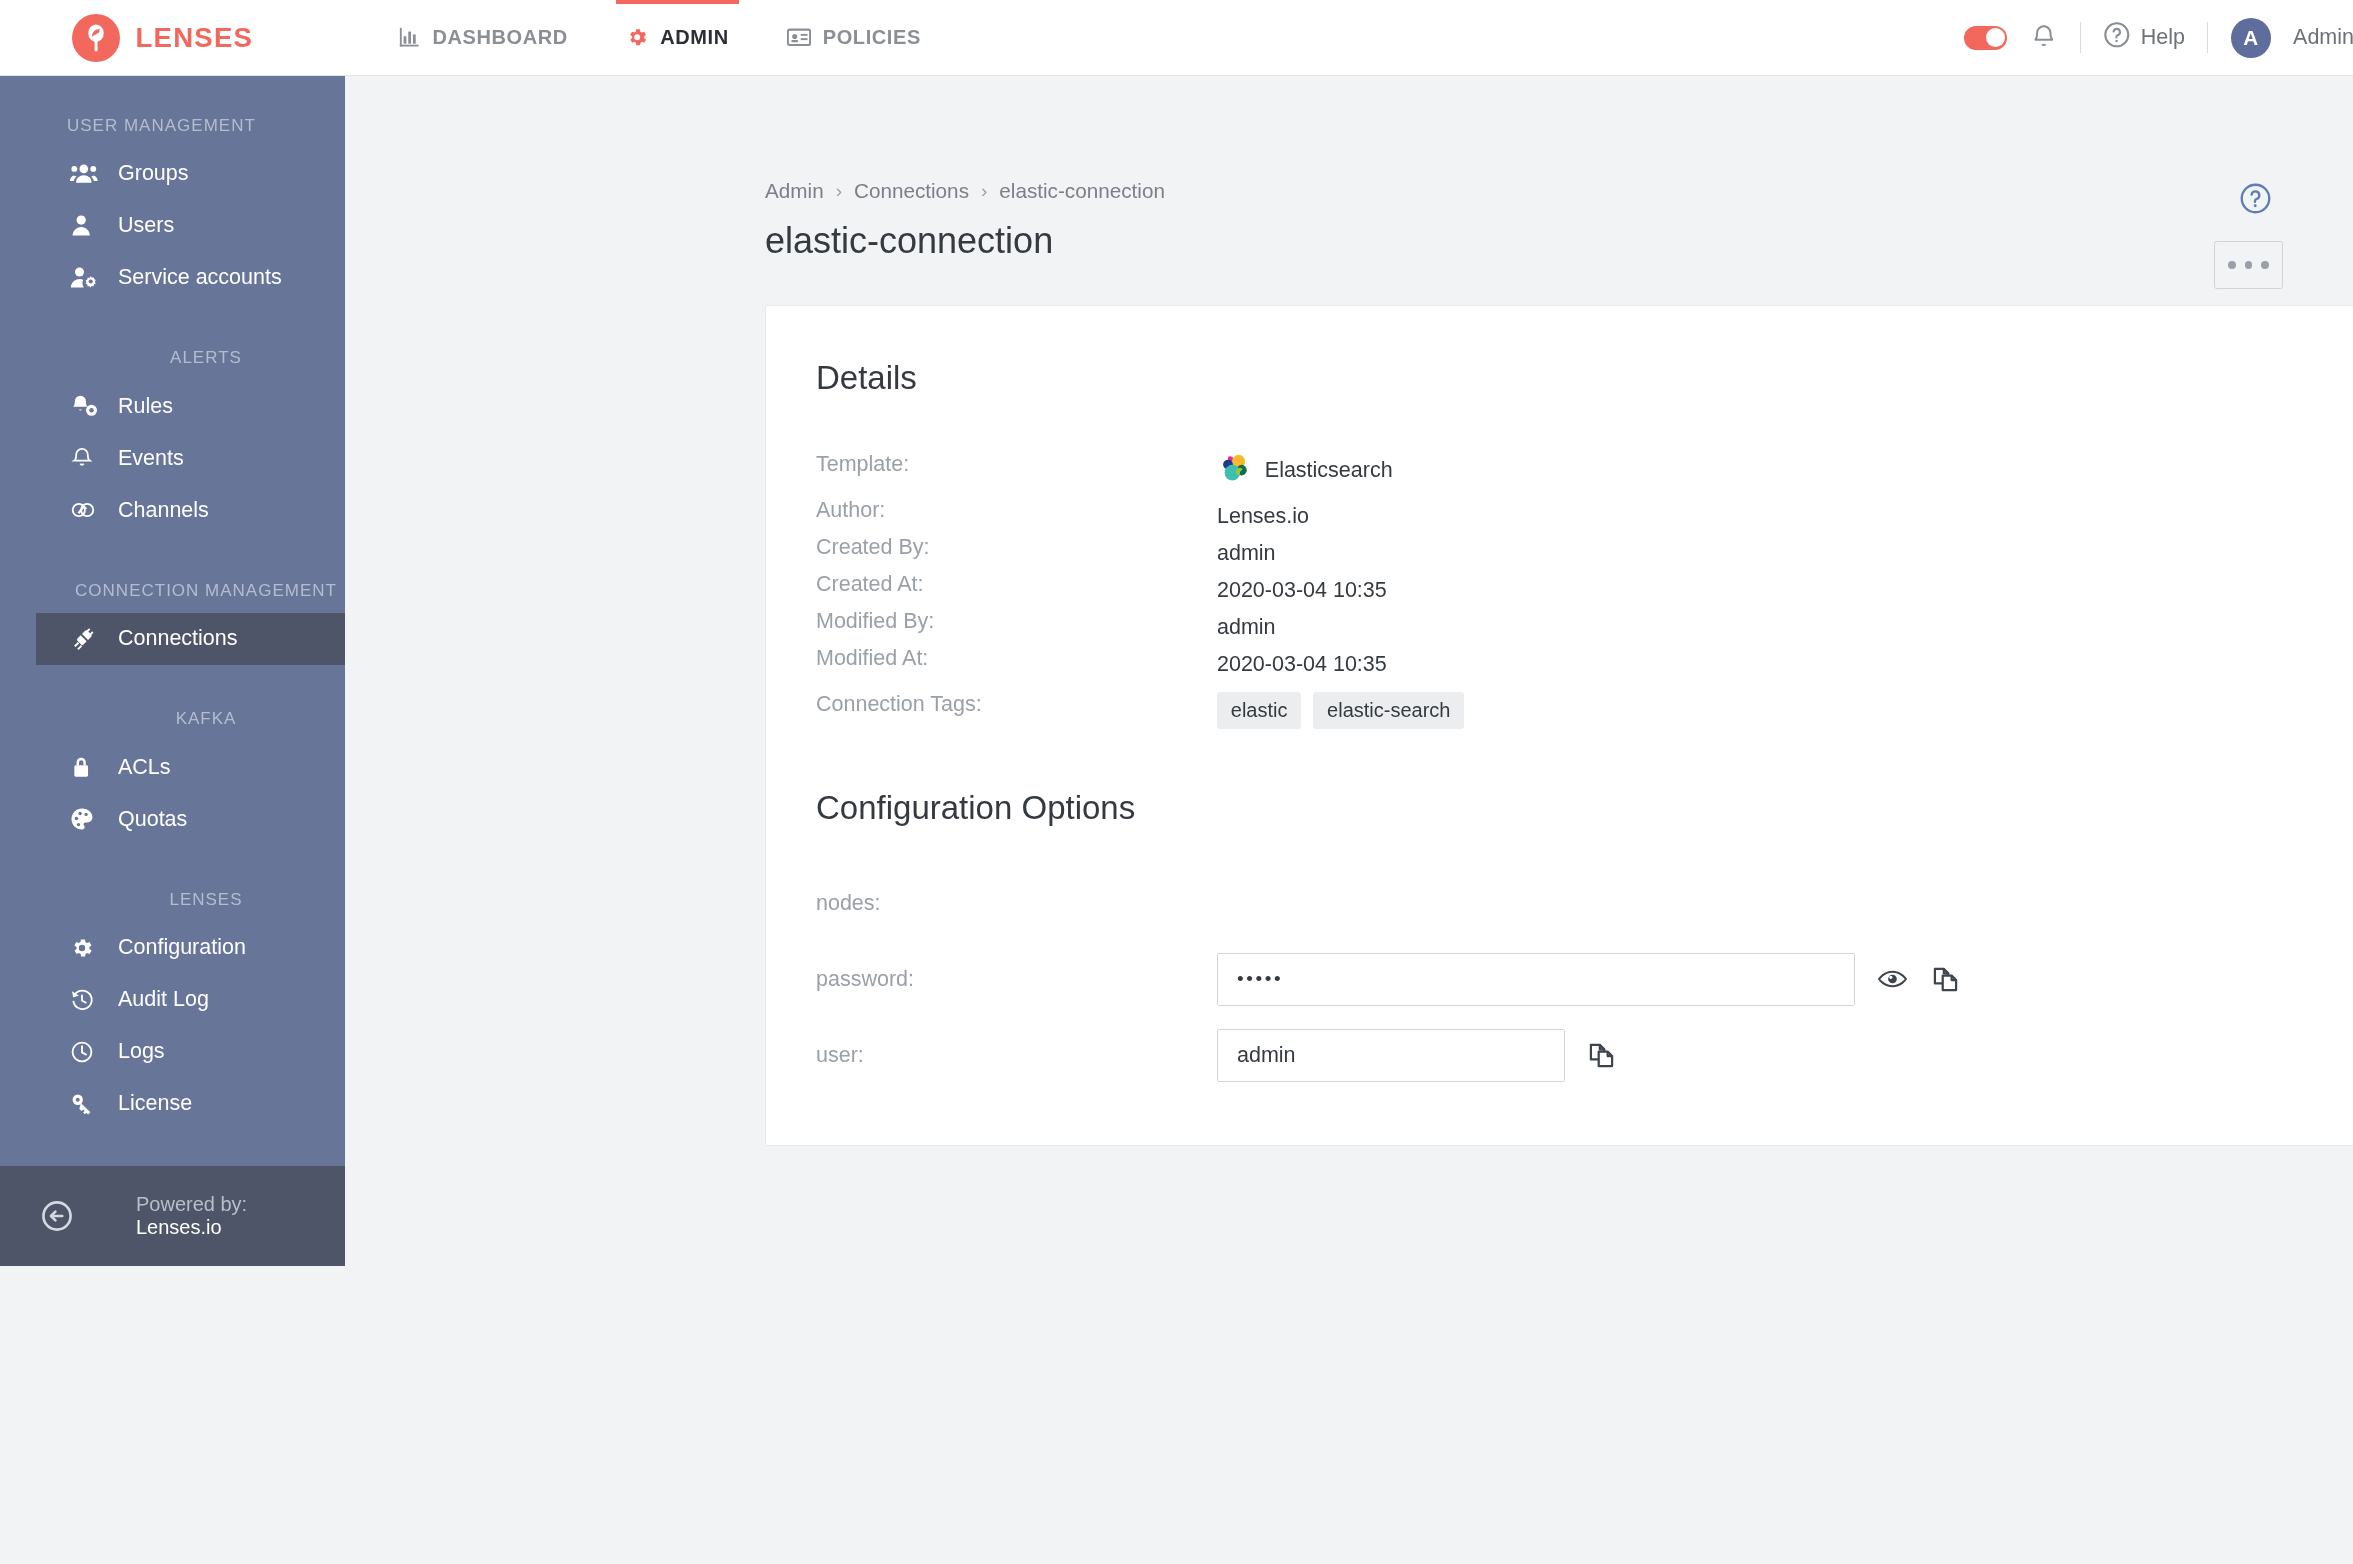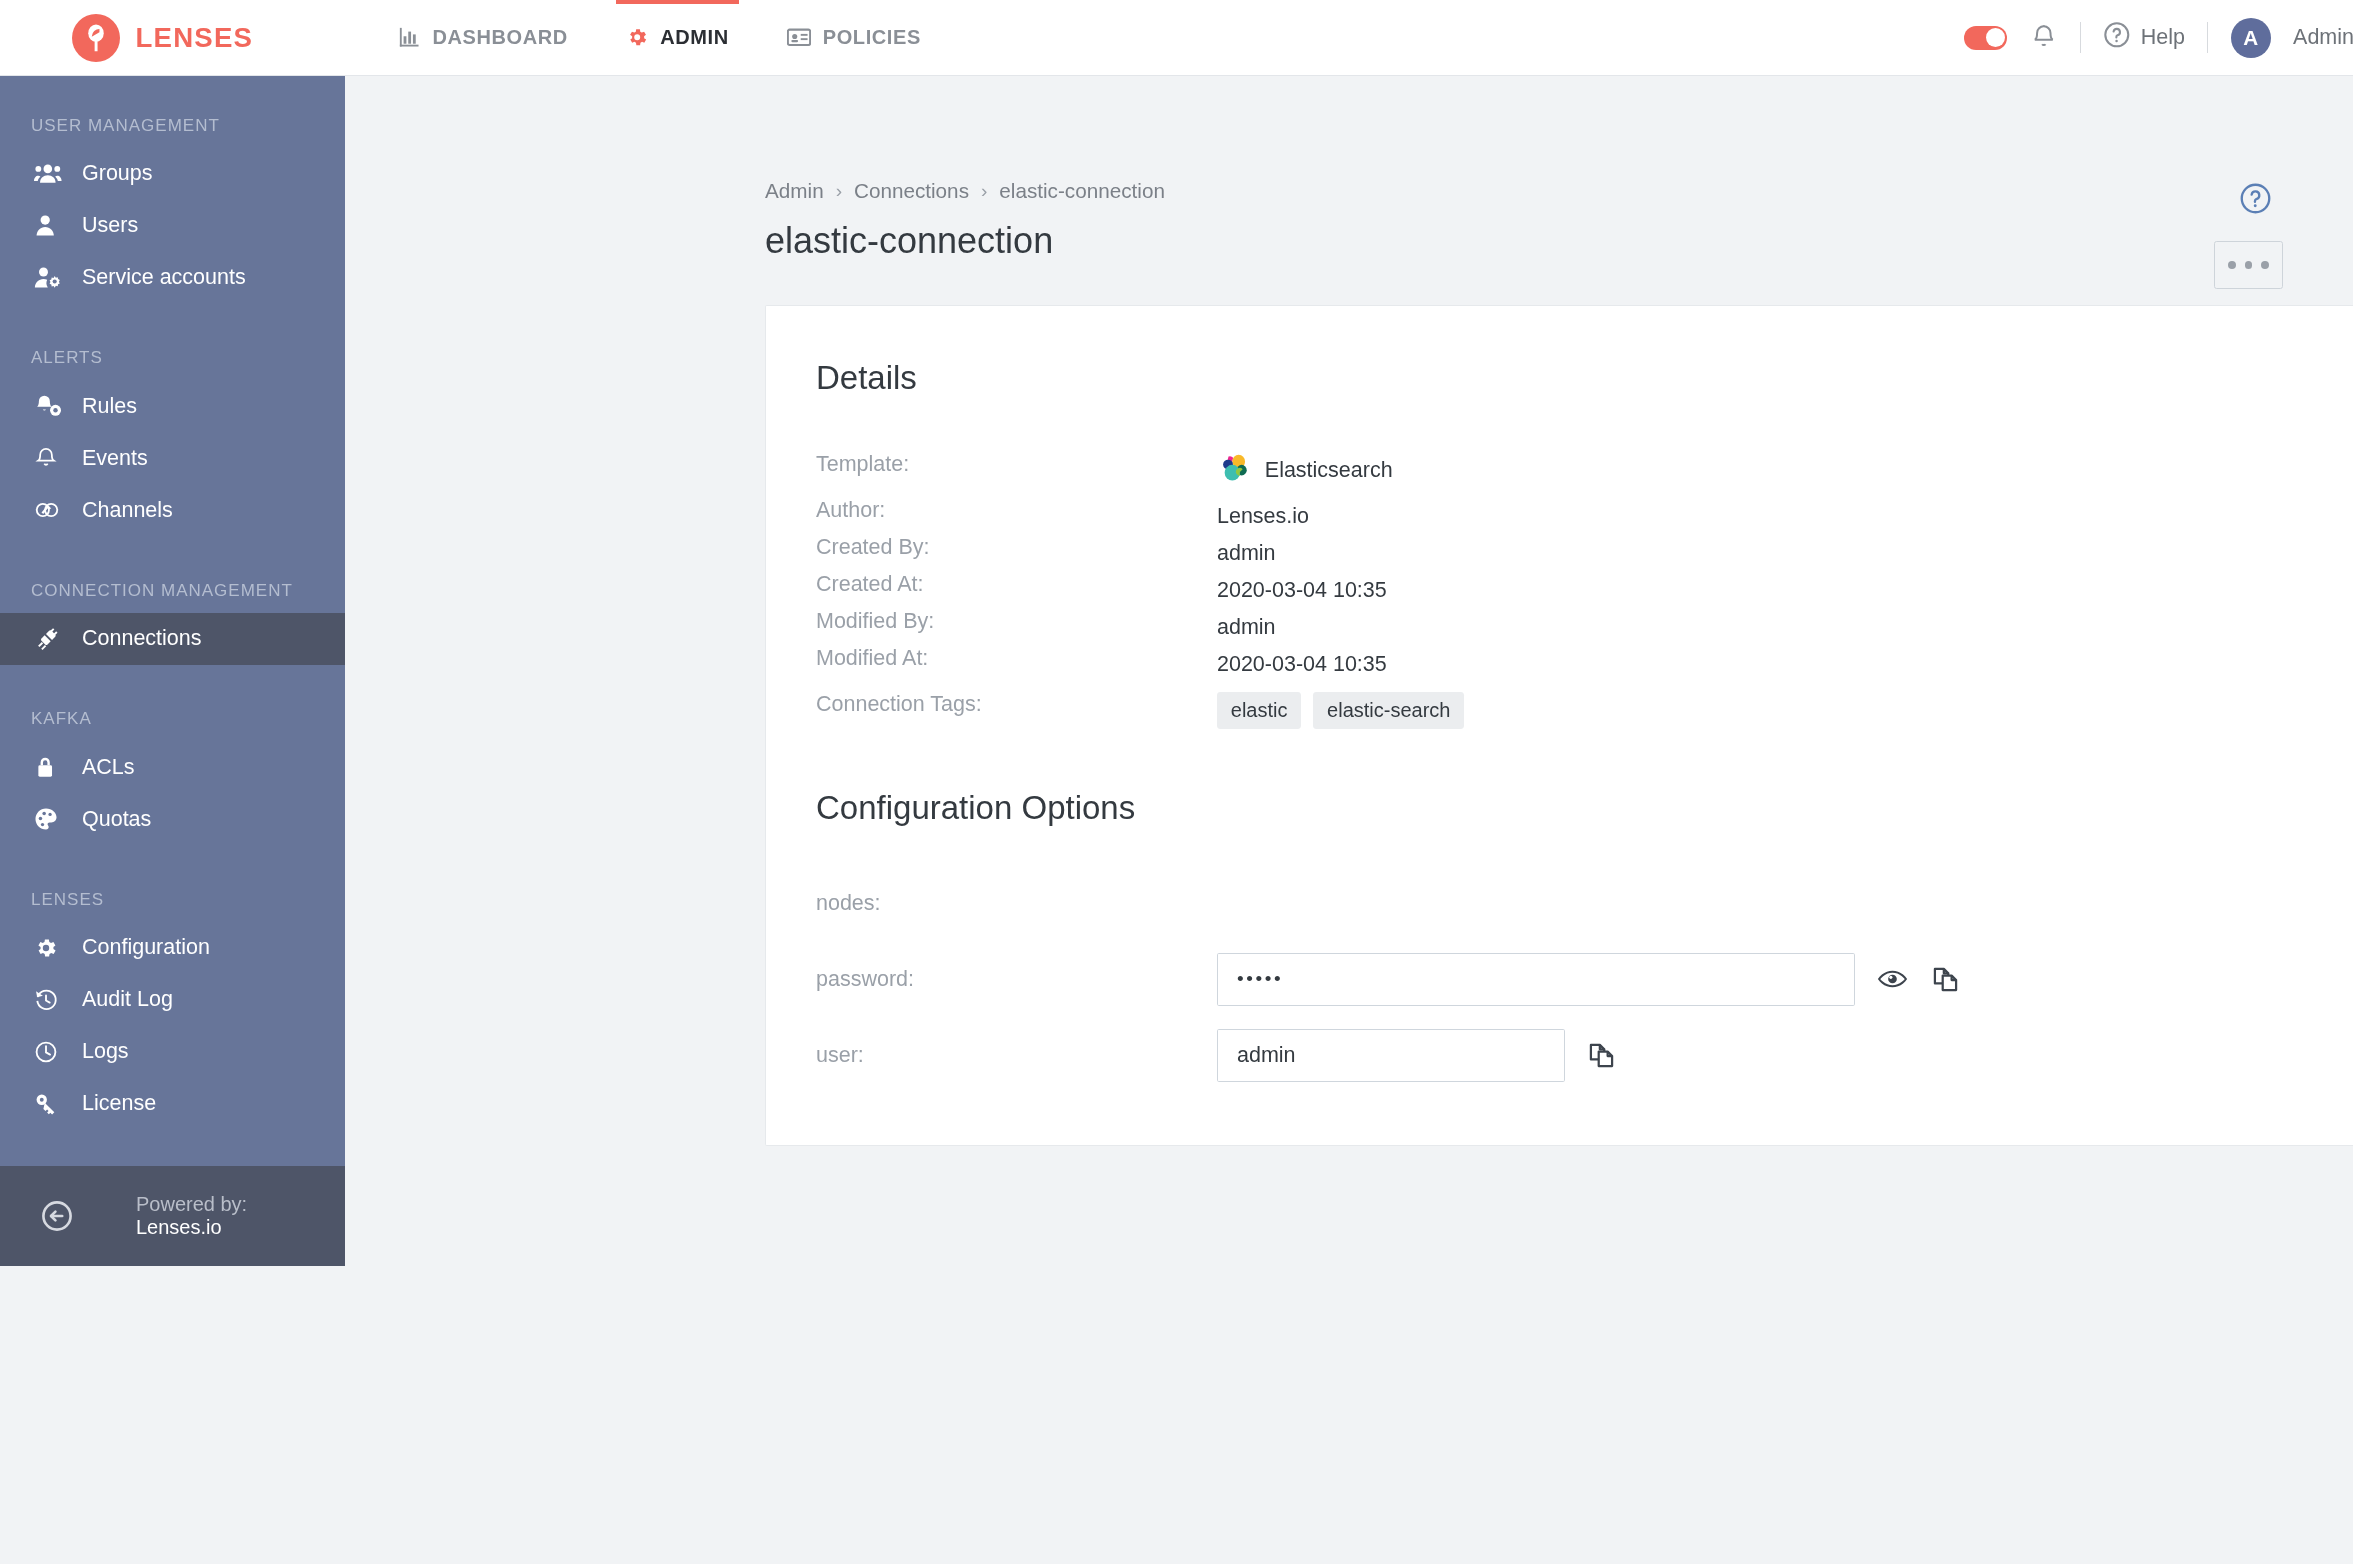--- a/index.html
+++ b/index.html
@@ -59,26 +59,26 @@
   
   .body { display: flex; flex: 1; min-height: 0; }
 
   
   .sidebar {
     width: 345px; min-width: 345px; background: #677architecture;
     background: #677599;
     display: flex; flex-direction: column;
     position: relative;
   }
-  .sidebar-scroll { flex: 1; padding-top: 24px; overflow: hidden; }
+  .sidebar-scroll { flex: 1; padding-top: 24px; overflow: hidden; padding-left: 36px; }
   .sb-section {
     color: #b4bdd0; font-size: 17px; letter-spacing: 1px;
     padding: 15.5px 0 12px 31px; text-transform: uppercase;
   }
-  .sb-section.gap { margin-top: 29px; }
+  .sb-section.gap { margin-top: 29px; text-align: center; }
   .sb-item {
     display: flex; align-items: center; gap: 19px;
     padding: 0 0 0 34px; height: 52px;
     color: #ffffff; font-size: 21.5px; cursor: pointer;
   }
   .sb-item.active { background: #4e5568; }
   .sb-item .sicon { width: 29px; display: flex; align-items: center; justify-content: flex-start; }
   .sb-footer {
     height: 100px; background: #4e5568; display: flex; align-items: center;
     padding: 0 40px; gap: 62px;

